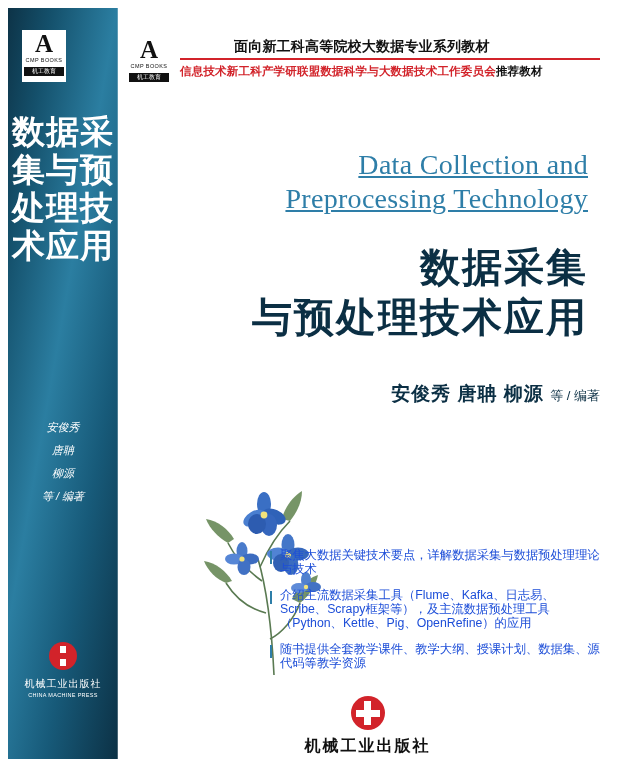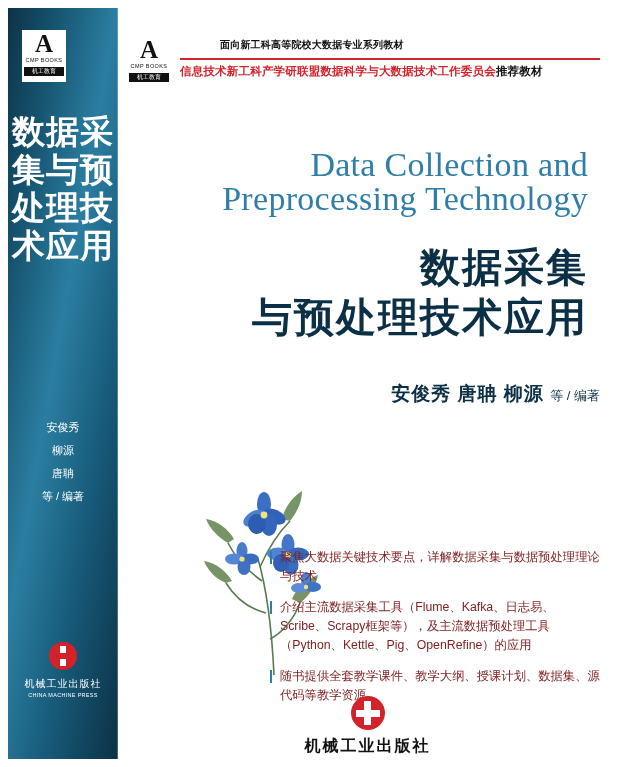--- a/index.html
+++ b/index.html
@@ -83,20 +83,21 @@
   }
   .spine-authors {
     position: absolute;
     left: 0;
     top: 408px;
     width: 110px;
     text-align: center;
     color: #ffffff;
     font-size: 11px;
     line-height: 23px;
+    font-style: italic;
   }
   .spine-bottom-logo {
     position: absolute;
     left: 0;
     bottom: 58px;
     width: 110px;
     text-align: center;
     color: #ffffff;
   }
   .spine-bottom-logo .circle {
@@ -182,23 +183,23 @@
   .banner-logo .cn {
     display: block;
     font-size: 6px;
     background: #111;
     color: #fff;
     margin: 3px 2px 0 2px;
     line-height: 9px;
   }
   .banner-line1 {
     position: absolute;
-    left: 62px;
+    left: 76px;
     top: 4px;
-    font-size: 10px;
+    font-size: 14px;
     font-weight: bold;
     color: #111111;
     letter-spacing: .2px;
     padding-left: 40px;
   }
   .banner-rule {
     position: absolute;
     left: 62px;
     top: 24px;
     width: 420px;
@@ -220,23 +221,24 @@
   }
 
   .title-en {
     position: absolute;
     left: 0;
     top: 140px;
     width: 470px;
     text-align: right;
     color: #2e7ea8;
     font-family: "Liberation Serif", serif;
-    font-size: 34px;
+    font-size: 28px;
     line-height: 34px;
     letter-spacing: .3px;
+    text-decoration: underline;
   }
 
   .title-cn {
     position: absolute;
     left: 0;
     top: 234px;
     width: 470px;
     text-align: right;
     color: #0b2f44;
     font-size: 40px;
@@ -277,22 +279,22 @@
     position: absolute;
     left: 152px;
     top: 540px;
     width: 330px;
   }
   .bullet {
     position: relative;
     padding-left: 10px;
     margin-bottom: 12px;
     font-size: 12.3px;
-    line-height: 19px;
-    color: #7f1d1d;
+    line-height: 14px;
+    color: #1d4ed8;
   }
   .bullet::before {
     content: "";
     position: absolute;
     left: 0;
     top: 3px;
     width: 2px;
     height: 13px;
     background: #2e7ea8;
   }
@@ -355,22 +357,22 @@
     <div class="spine-logo">
       <span class="mark">A</span>
       <span class="cmp">CMP BOOKS</span>
       <span class="cn">机工教育</span>
     </div>
 
     <div class="spine-title">数据采集与预处理技术应用</div>
 
     <div class="spine-authors">
       <div>安俊秀</div>
+      <div>唐聃</div>
       <div>柳源</div>
-      <div>唐聃</div>
       <div>等 / 编著</div>
     </div>
 
     <div class="spine-bottom-logo">
       <div class="circle"></div>
       <div class="pub">机械工业出版社</div>
       <div class="pub-en">CHINA MACHINE PRESS</div>
     </div>
   </div>
 

